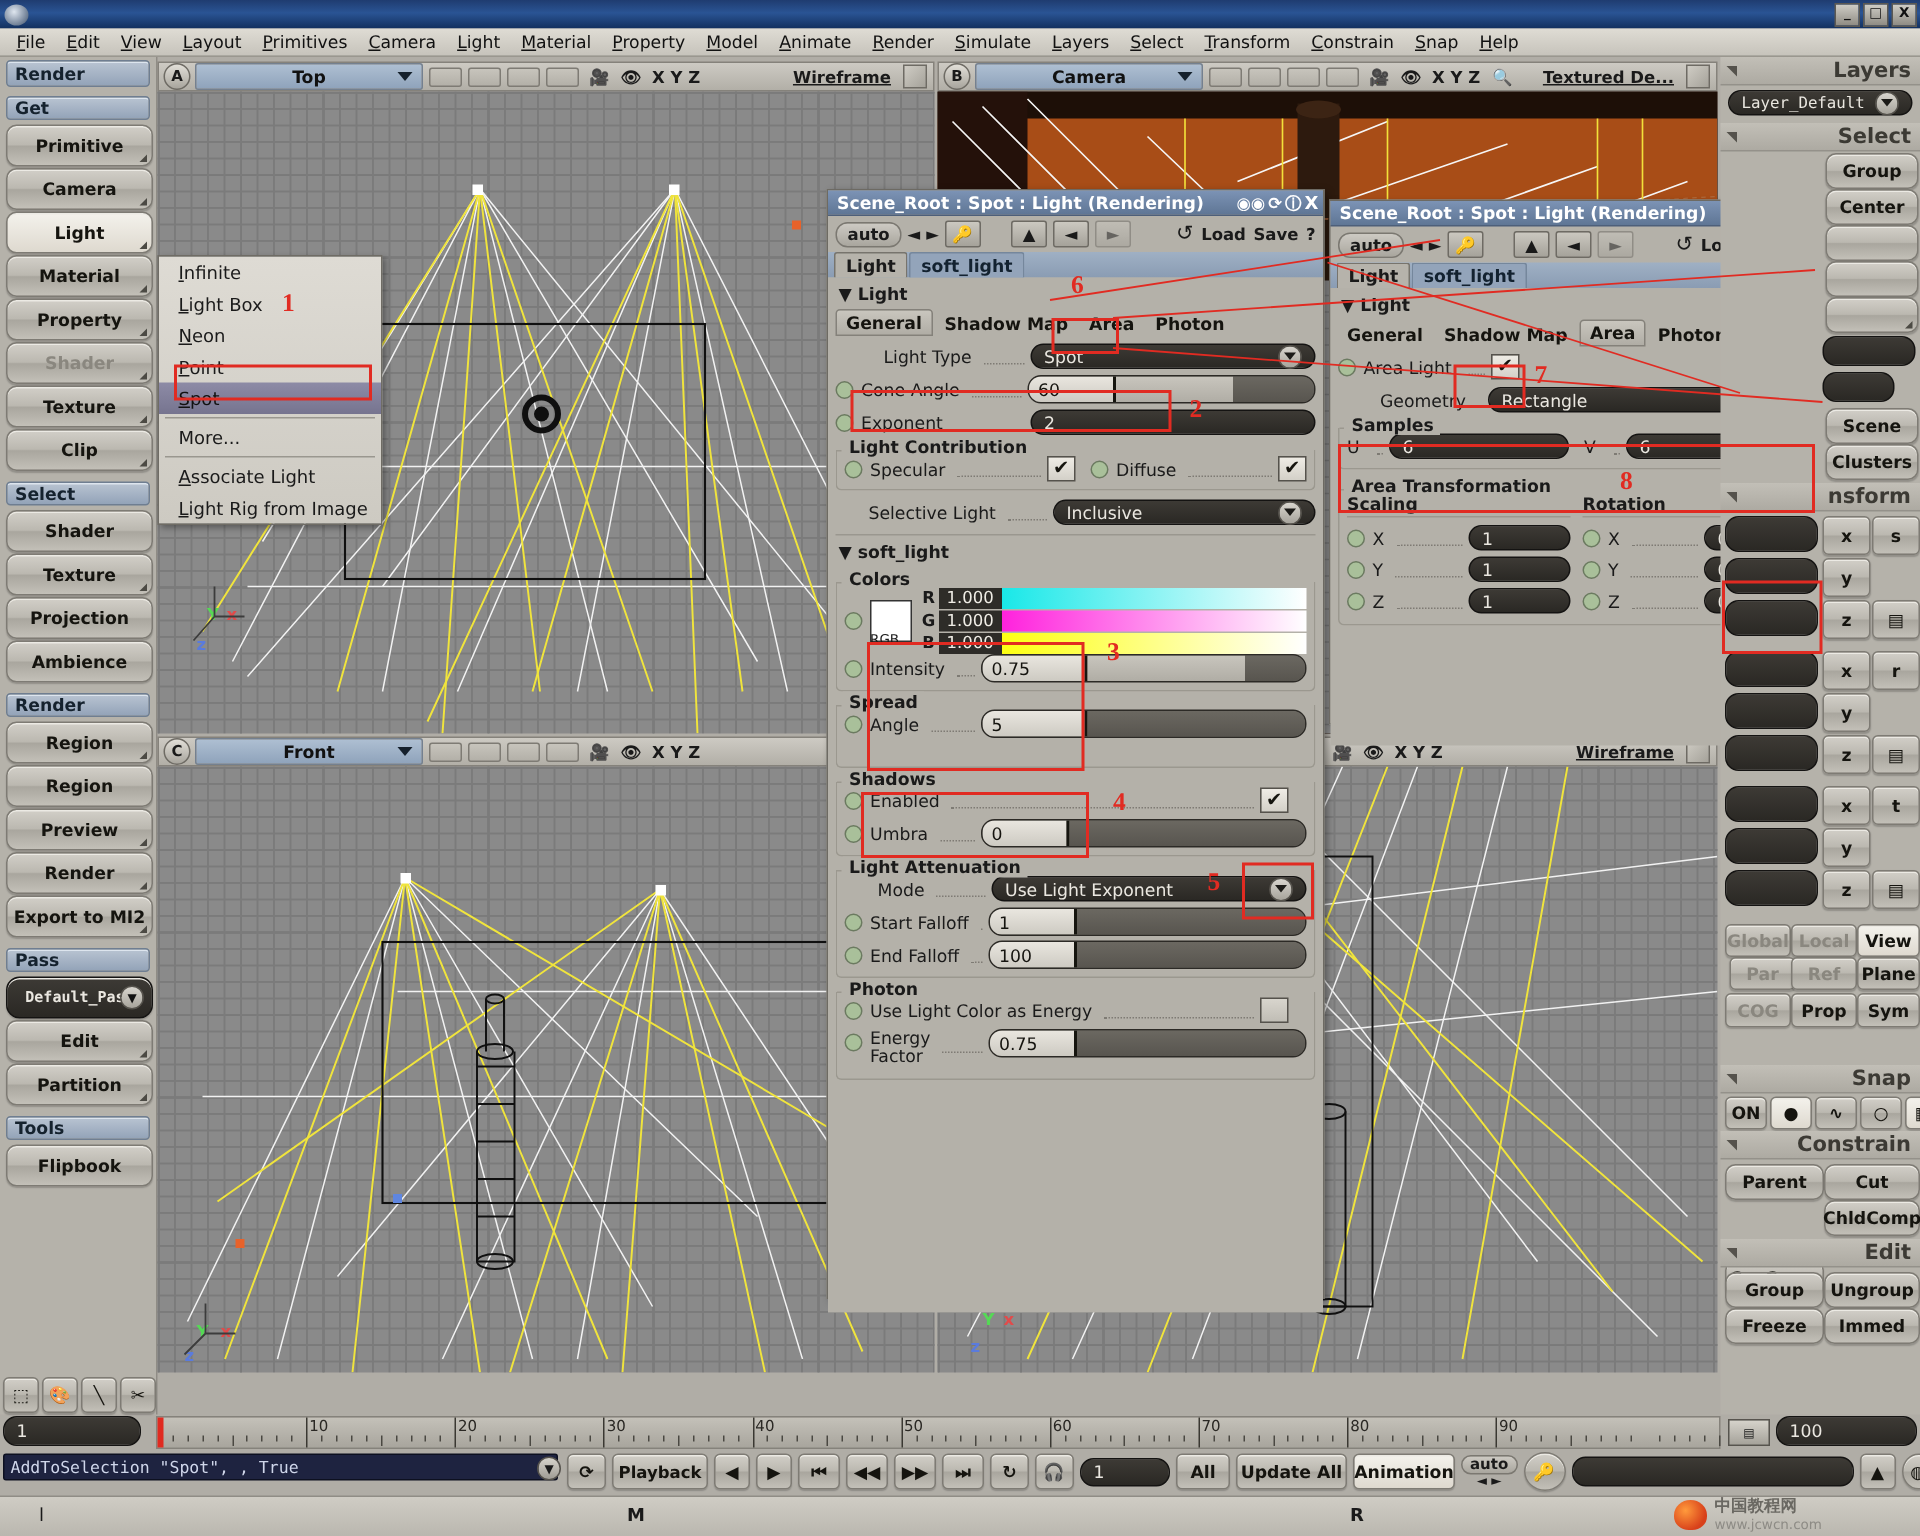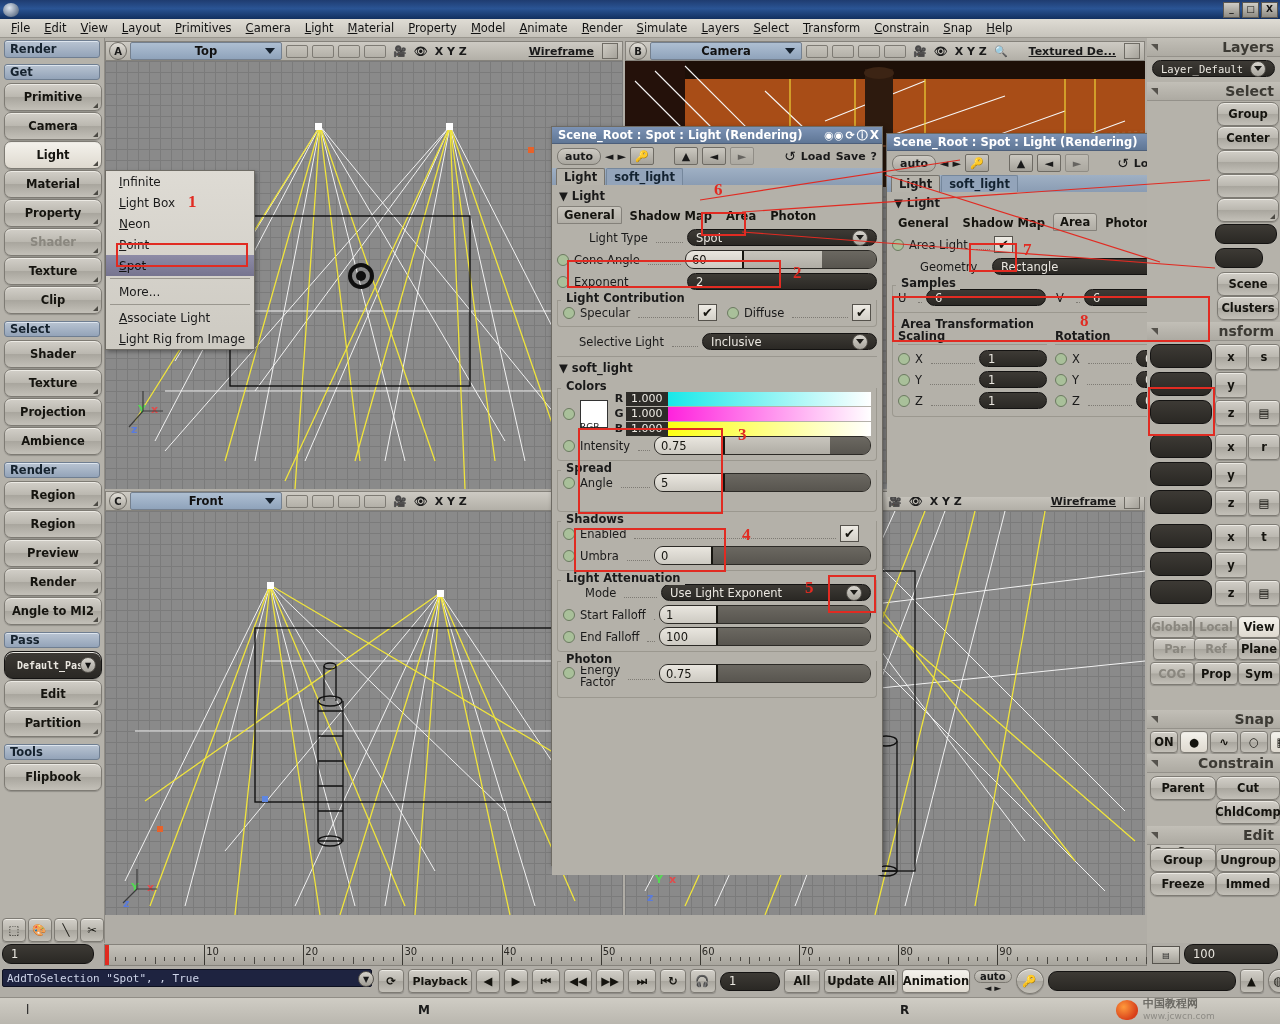--- a/index.html
+++ b/index.html
@@ -251,21 +251,21 @@
         </div>
         <div class="xbtn lb-item" style="top: 501px; height: 26px; position: absolute;">
           <span>Preview</span>
           <span class="corner"></span>
         </div>
         <div class="xbtn lb-item" style="top: 530px; height: 26px; position: absolute;">
           <span>Render</span>
           <span class="corner"></span>
         </div>
         <div class="xbtn lb-item" style="top: 559px; height: 26px; position: absolute;">
-          <span>Angle to MI2</span>
+          <span>Export to MI2</span>
           <span class="corner"></span>
         </div>
         <div class="secthdr lb-item" style="top: 594px; height: 16px;">Pass</div>
         <div class="xbtn lb-item" style="top: 613px; height: 26px; position: absolute; background: linear-gradient(rgb(61, 58, 53), rgb(42, 40, 36)); border: 1px solid rgb(20, 19, 18); border-radius: 9px;">
           <span style="color: rgb(234, 231, 224); font-family: &quot;DejaVu Sans Mono&quot;, monospace; font-size: 10px;">Default_Pas:</span>
           <span style="position: absolute; right: 5px; width: 14px; height: 14px; border-radius: 50%; background: linear-gradient(rgb(216, 213, 206), rgb(166, 163, 155)); border: 1px solid rgb(85, 82, 76); font-size: 8px; display: flex; align-items: center; justify-content: center; color: rgb(17, 17, 17);">▼</span>
         </div>
         <div class="xbtn lb-item" style="top: 642px; height: 26px; position: absolute;">
           <span>Edit</span>
           <span class="corner"></span>
@@ -666,20 +666,26 @@
           <span class="dots"></span>
           <span class="slider" style="width:210px">
             <span class="val" style="min-width:58px">100</span>
             <span class="track"></span>
           </span>
         </div>
       </div>
 
       <div class="grp">
         <div class="gtitle">Photon</div>
+        <div class="prow">
+          <span class="anim-dot"></span>
+          <span class="plabel">Use Light Color as Energy</span>
+          <span class="dots"></span>
+          <span class="chk empty" style="margin-right:12px"></span>
+        </div>
         <div class="prow" style="margin-bottom:1px;align-items:flex-start;height:28px">
           <span class="anim-dot" style="margin-top:3px"></span>
           <span class="plabel" style="white-space:pre-line;line-height:1.05;margin-top:0">Energy
 Factor</span>
           <span class="dots" style="margin-top:6px"></span>
           <span class="slider" style="width:210px">
             <span class="val" style="min-width:58px">0.75</span>
             <span class="track"></span>
           </span>
         </div>

